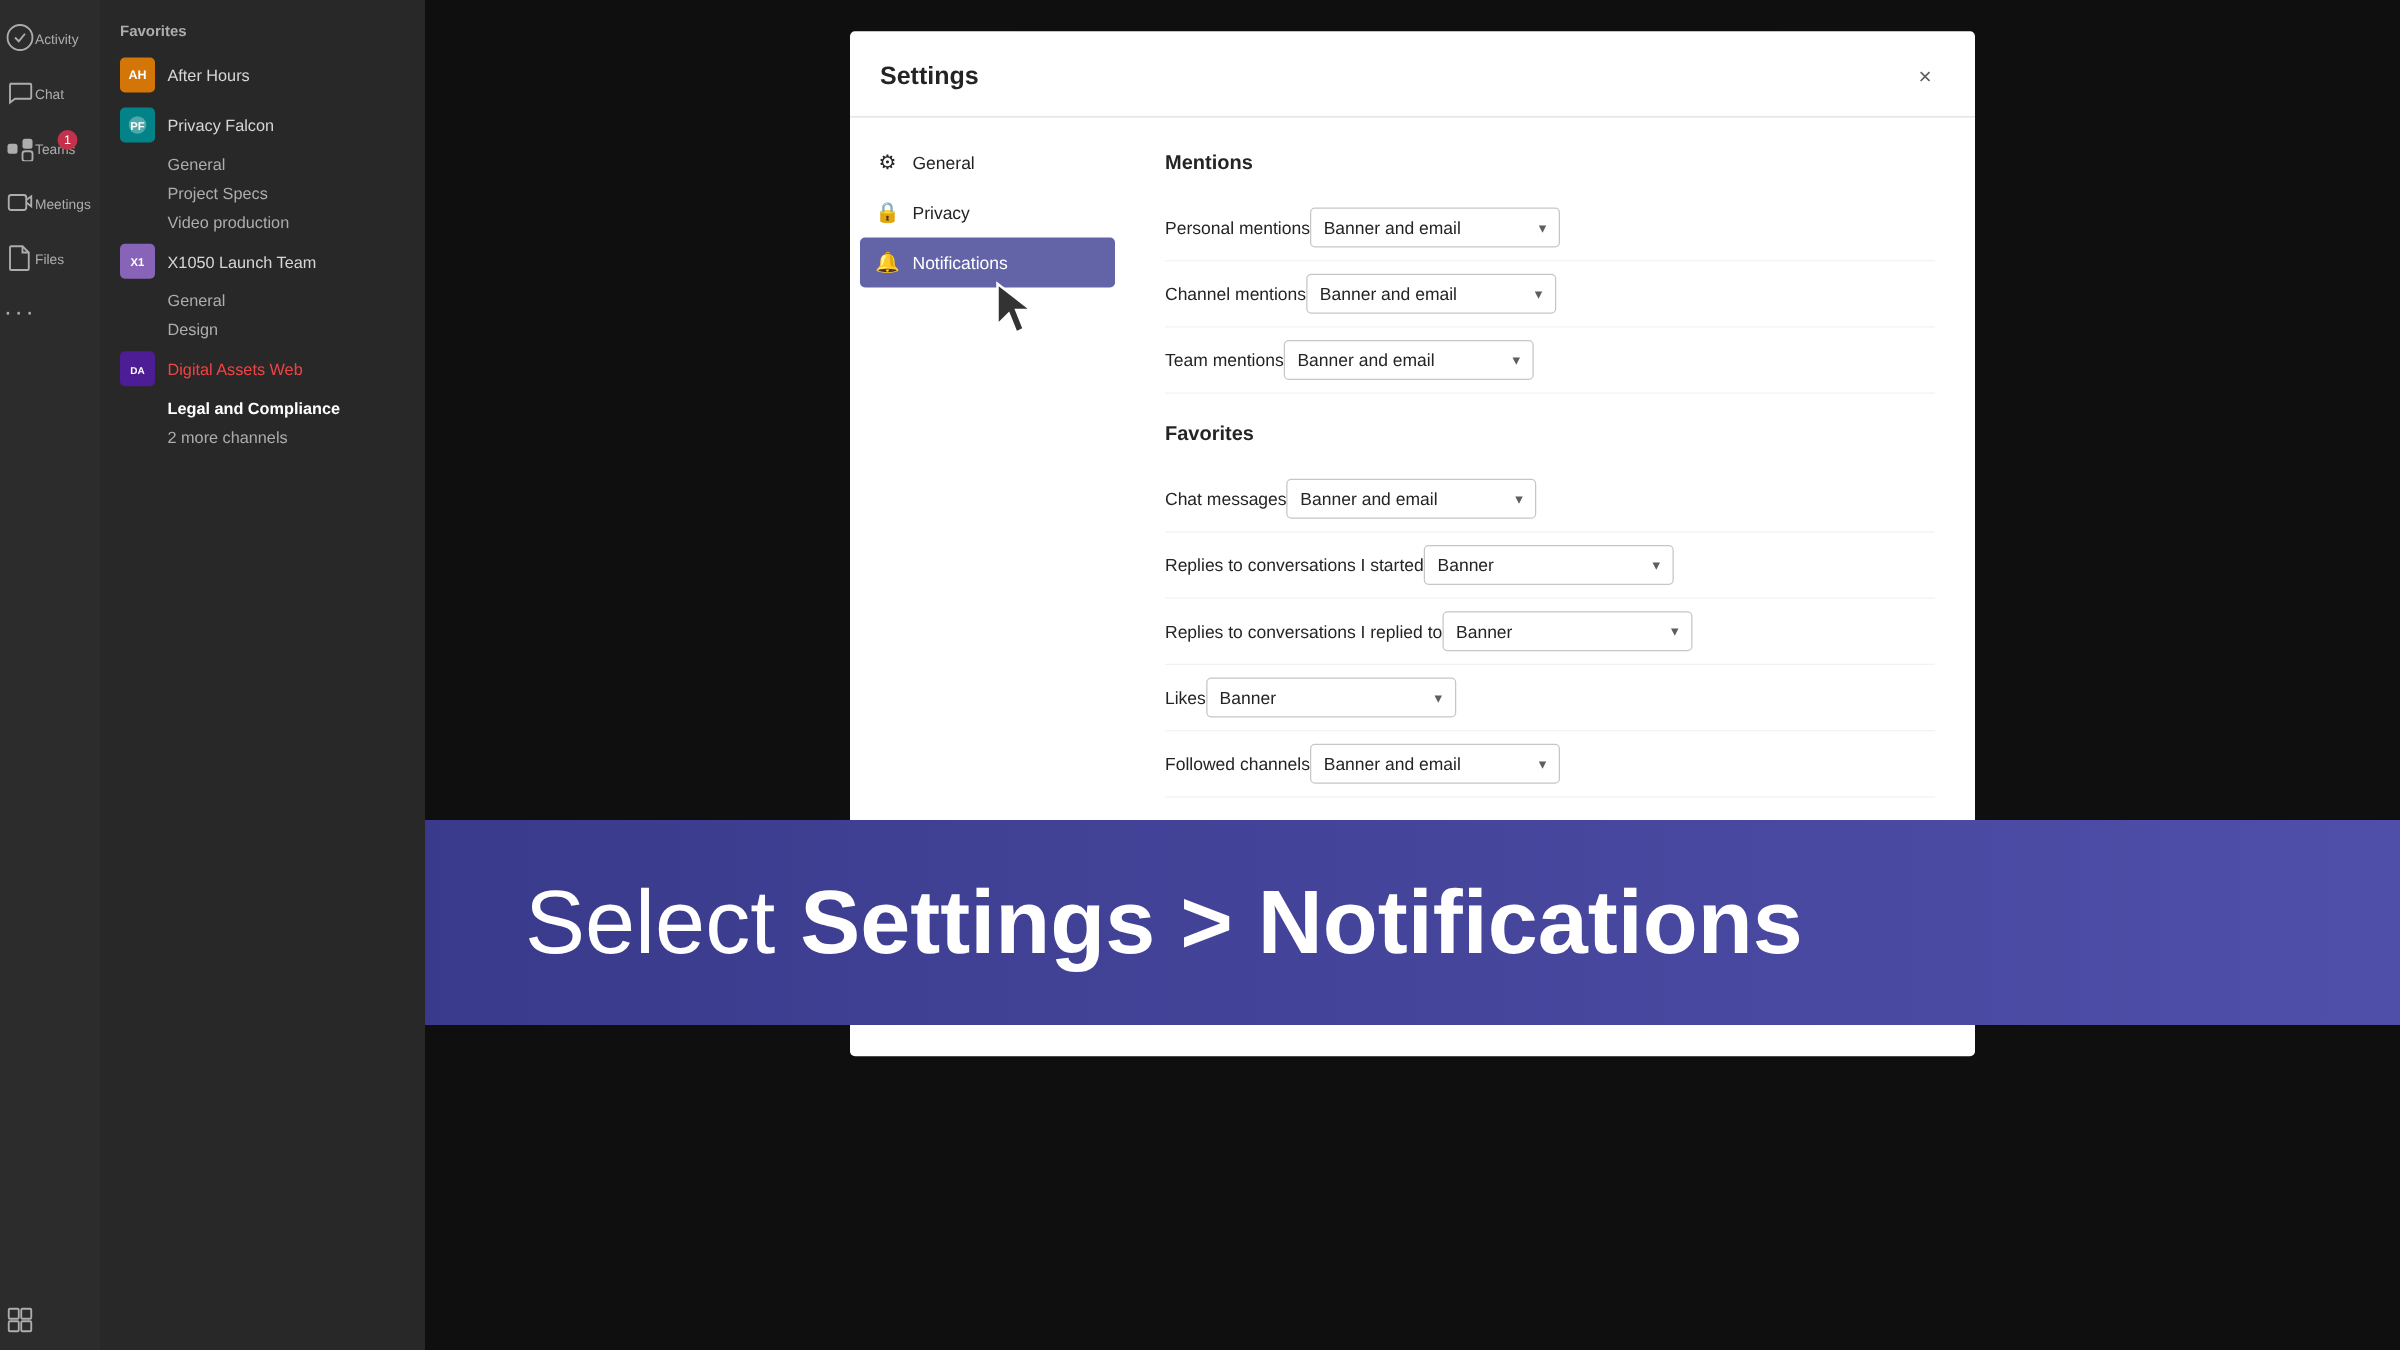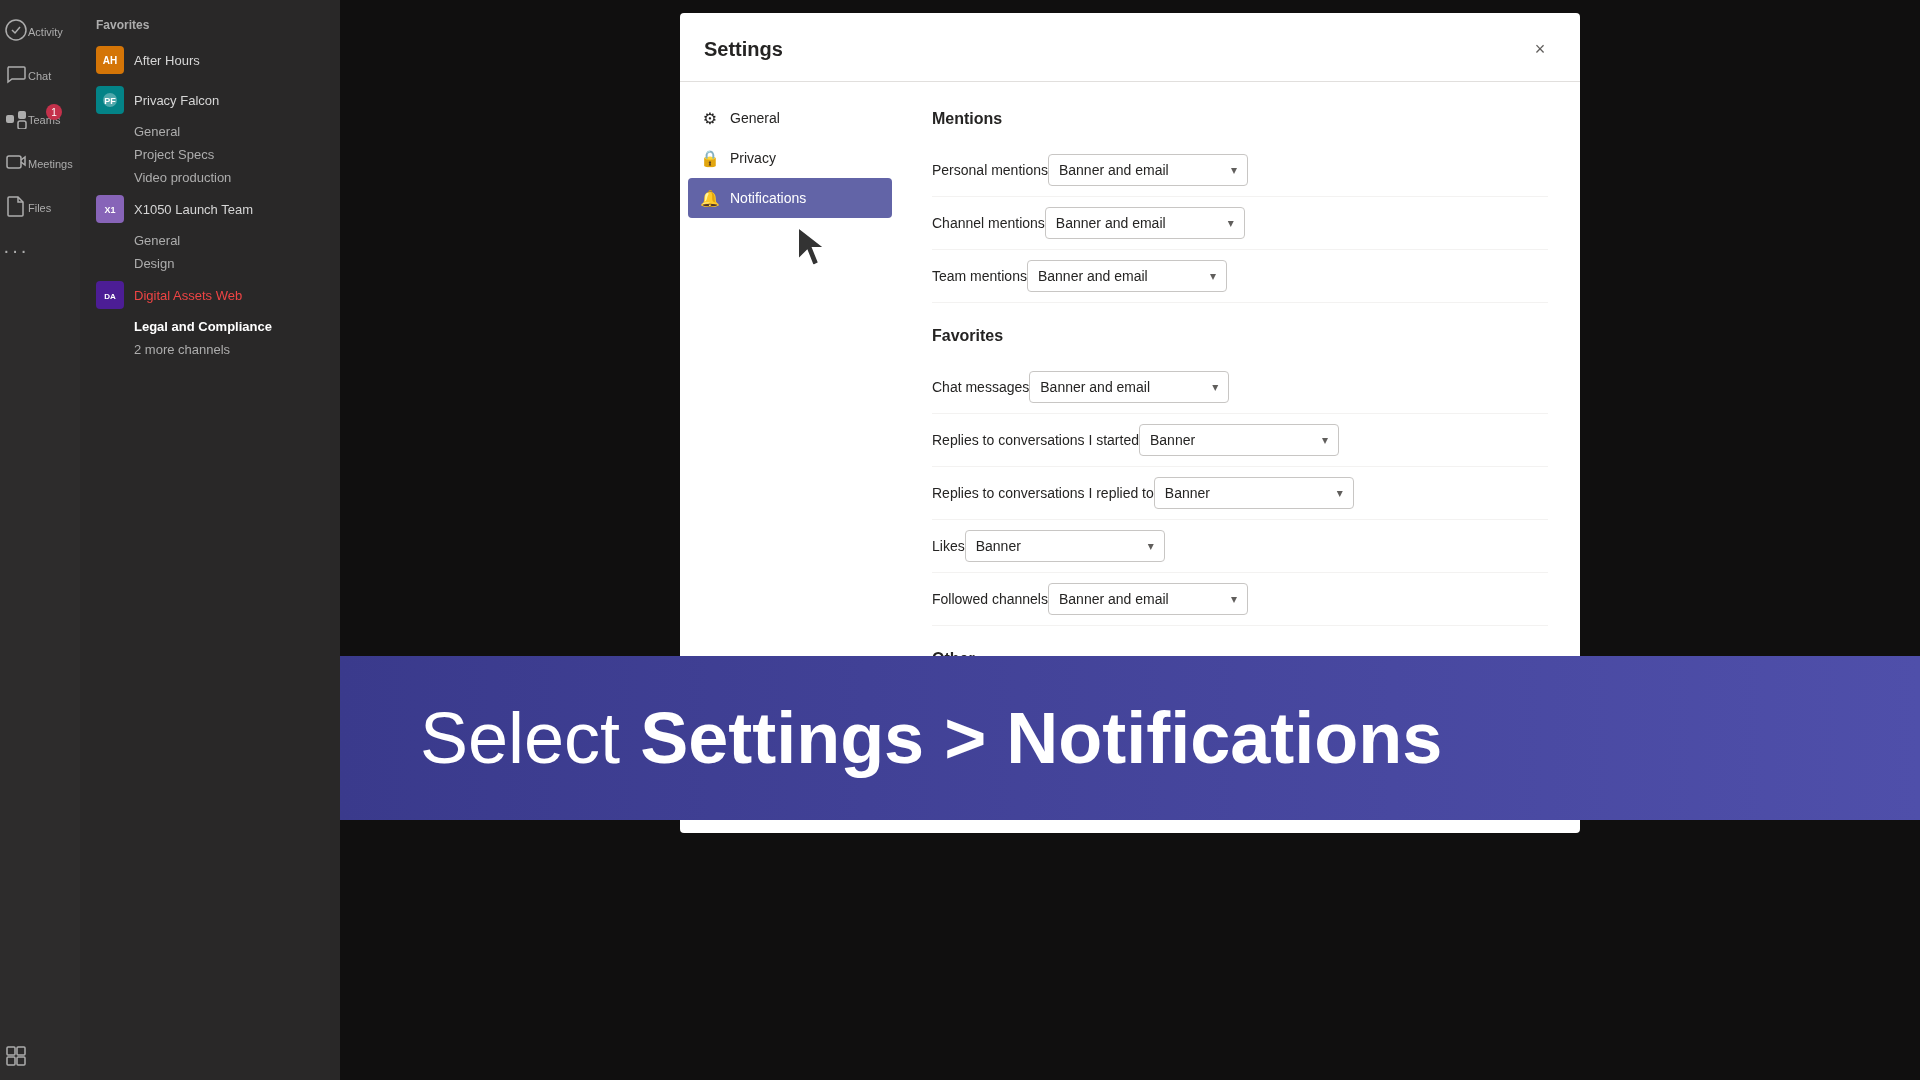--- a/index.html
+++ b/index.html
@@ -102,21 +102,21 @@
     }
 
     
     .modal-overlay {
       position: absolute;
       top: 0; left: 0; right: 0; bottom: 0;
       background: rgba(0,0,0,0.5);
       display: flex;
       align-items: flex-start;
       justify-content: center;
-      padding-top: 3px;
+      padding-top: 15px;
     }
 
     .settings-modal {
       background: white;
       width: 900px;
       min-height: 820px;
       border-radius: 4px;
       margin-top: 10px;
       display: flex;
       flex-direction: column;

